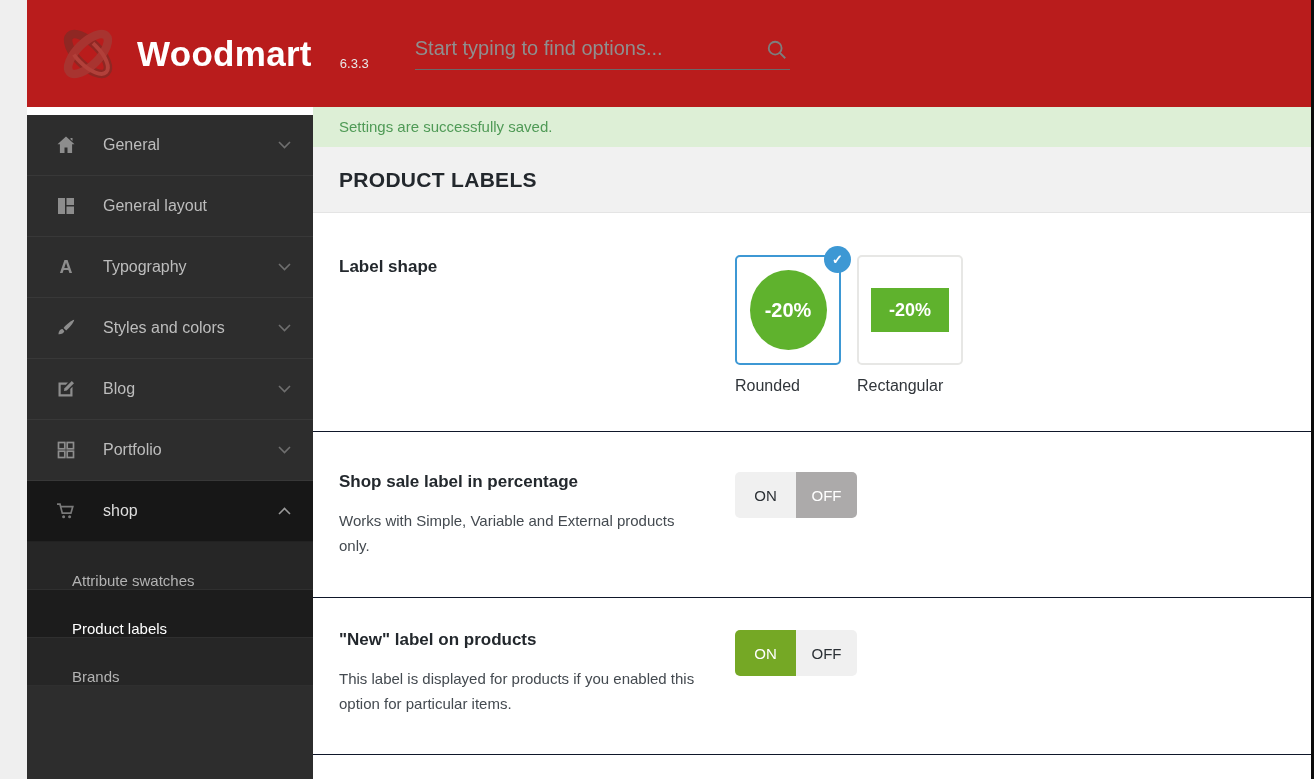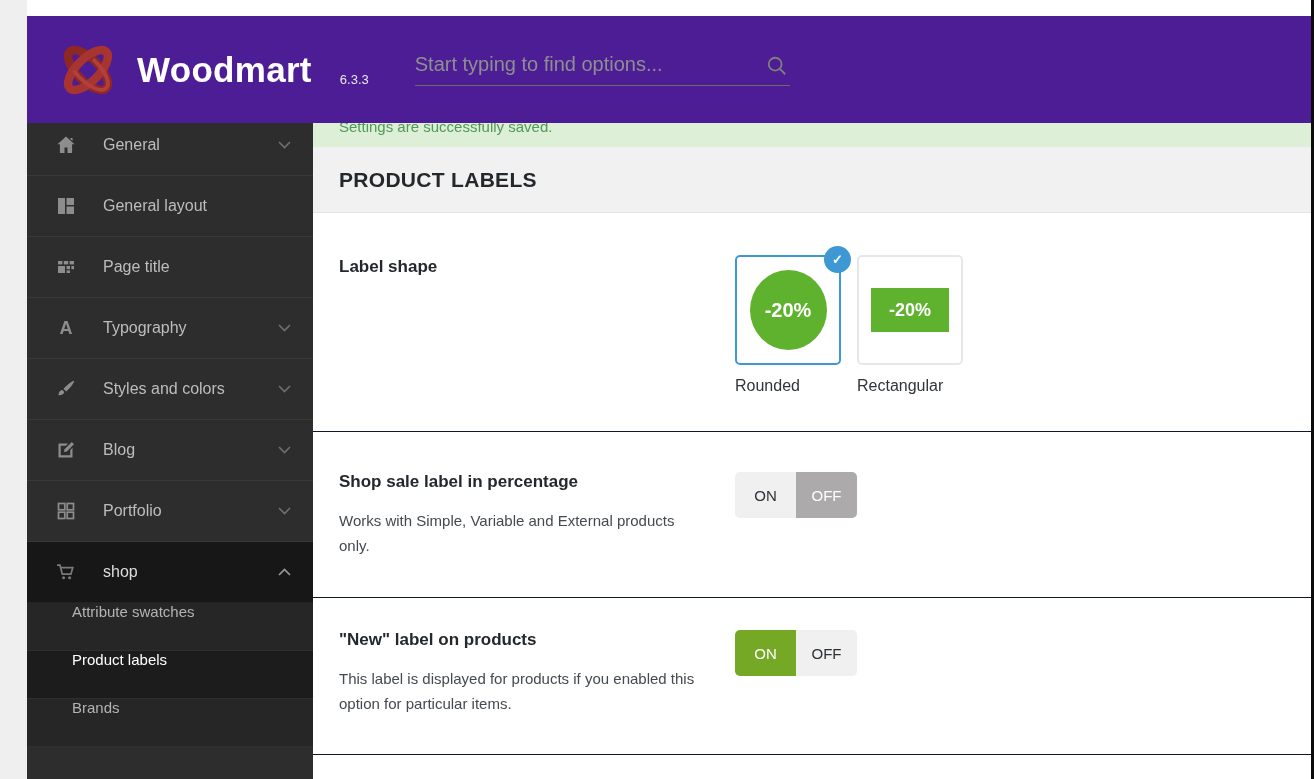--- a/index.html
+++ b/index.html
@@ -3,38 +3,38 @@
 <meta charset="utf-8">
 <style>
   * { margin:0; padding:0; box-sizing:border-box; }
   html,body { width:1314px; height:779px; overflow:hidden; }
   body { font-family:"Liberation Sans", sans-serif; background:#fff; position:relative; }
 
   .left-strip { position:absolute; left:0; top:0; width:27px; height:779px; background:#efefef; z-index:5; }
   .right-edge { position:absolute; right:0; top:0; width:3px; height:779px; background:#0b0b0b; z-index:50; }
 
   
-  .topbar { position:absolute; left:27px; top:16px; width:1287px; height:107px; background:#4c1d95; display:flex; align-items:center; z-index:10; }
+  .topbar { position:absolute; left:27px; top:0; width:1287px; height:107px; background:#b91c1c; display:flex; align-items:center; z-index:10; }
   .logo { width:66px; height:66px; margin-left:28px; flex:0 0 auto; }
   .brand { color:#ffffff; font-size:35px; font-weight:700; margin-left:16px; letter-spacing:0.3px; }
   .version { color:#e8e8e8; font-size:13px; margin-left:28px; padding-top:20px; }
   .search-wrap { position:relative; margin-left:46px; width:375px; border-bottom:1px solid #6a6a6a; padding-bottom:9px; }
   .search-input { width:330px; background:transparent; border:none; outline:none; font-size:20px; color:#cfcfcf; font-family:"Liberation Sans", sans-serif; }
   .search-input::placeholder { color:#8f8f8f; }
   .search-icon { position:absolute; right:2px; bottom:8px; width:22px; height:22px; }
 
   
   .sidebar { position:absolute; left:27px; top:115px; width:286px; height:672px; background:#2d2d2d; z-index:4; }
   .side-item { height:61px; display:flex; align-items:center; padding:0 22px 0 28px; border-bottom:1px solid #383838; cursor:pointer; }
   .side-item .icon { width:22px; height:22px; margin-right:26px; flex:0 0 auto; display:flex; align-items:center; justify-content:center; }
   .side-item .lbl { color:#bdbdbd; font-size:16px; }
   .chev { margin-left:auto; width:13px; height:8px; }
   .side-item.active-parent { background:#171717; border-bottom:1px solid #222; }
   .side-item.active-parent .lbl { color:#dedede; }
-  .sub-item { height:48px; display:flex; align-items:flex-start; padding-left:45px; background:#262626; border-bottom:1px solid #2f2f2f; color:#b3b3b3; font-size:15px; cursor:pointer; }
+  .sub-item { height:48px; display:flex; align-items:flex-end; padding-left:45px; background:#262626; border-bottom:1px solid #2f2f2f; color:#b3b3b3; font-size:15px; cursor:pointer; }
   .sub-item.active { background:#1c1c1c; color:#ffffff; }
 
   
   .main { position:absolute; left:313px; top:107px; width:1001px; height:672px; background:#ffffff; }
   .notice { height:40px; line-height:40px; background:#ddefd6; color:#4f9a56; font-size:15px; padding-left:26px; }
   .page-header { height:66px; line-height:66px; background:#f1f1f1; border-bottom:1px solid #e4e4e4; font-size:21px; font-weight:700; color:#23282d; padding-left:26px; letter-spacing:0.3px; }
 
   .row { display:flex; padding-left:26px; border-bottom:1px solid #0f172a; }
   .row .col-label { width:396px; flex:0 0 auto; }
   .opt-label { font-size:17px; font-weight:700; color:#23282d; }
@@ -110,36 +110,20 @@
           <g fill="#8d8d8d">
             <rect x="2" y="2" width="7" height="16"></rect>
             <rect x="10.5" y="2" width="7.5" height="7"></rect>
             <rect x="10.5" y="10.5" width="7.5" height="7.5"></rect>
           </g>
         </svg>
     </span>
     <span class="lbl">General layout</span>
   </div>
 
-  <div class="side-item">
-    <span class="icon">
-      <svg width="20" height="20" viewBox="0 0 20 20">
-          <g fill="#8d8d8d">
-            <rect x="2" y="4" width="4.4" height="3.4"></rect>
-            <rect x="7.8" y="4" width="4.4" height="3.4"></rect>
-            <rect x="13.6" y="4" width="4.4" height="3.4"></rect>
-            <rect x="2" y="9" width="7" height="7"></rect>
-            <rect x="10.6" y="9" width="3.4" height="3.2"></rect>
-            <rect x="15.4" y="9" width="2.6" height="3.2"></rect>
-            <rect x="10.6" y="13.4" width="3.4" height="2.6"></rect>
-          </g>
-        </svg>
-    </span>
-    <span class="lbl">Page title</span>
-  </div>
 
 
   <div class="side-item">
     <span class="icon">
       <svg width="20" height="20" viewBox="0 0 20 20">
           <text x="10" y="16" font-family="Liberation Sans, sans-serif" font-size="18" font-weight="bold" text-anchor="middle" fill="#8d8d8d">A</text>
         </svg>
     </span>
     <span class="lbl">Typography</span>
     <svg class="chev" viewBox="0 0 13 8">

